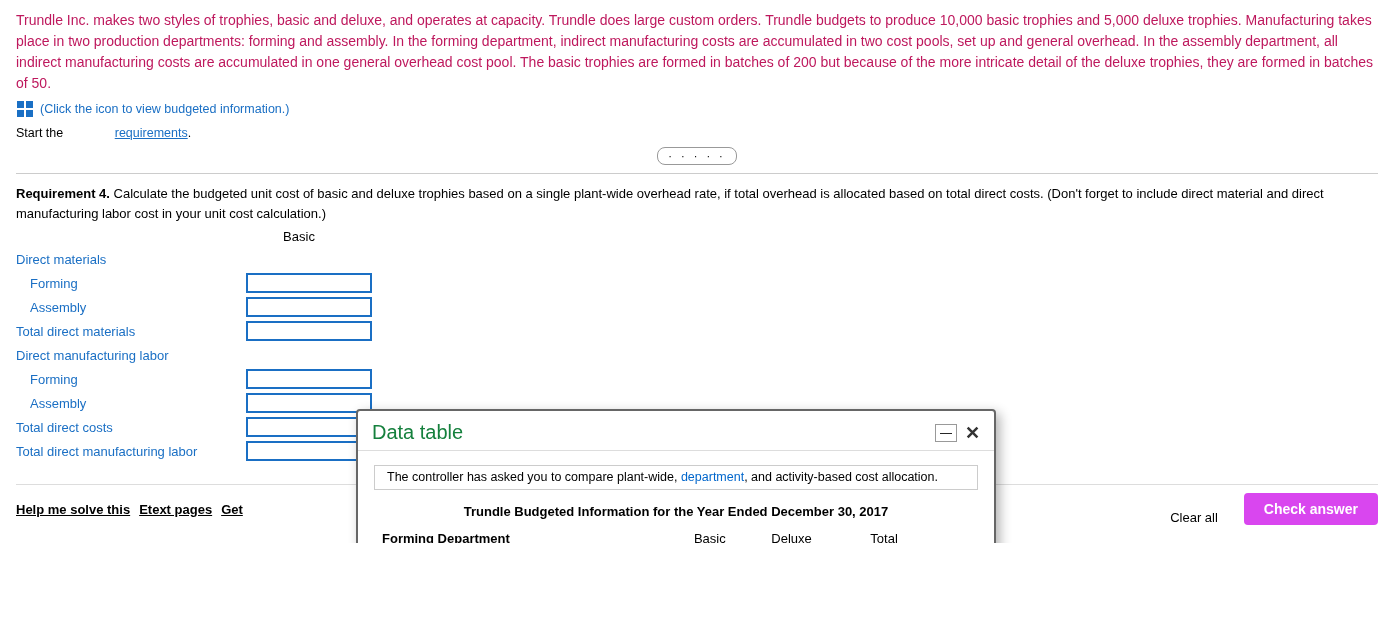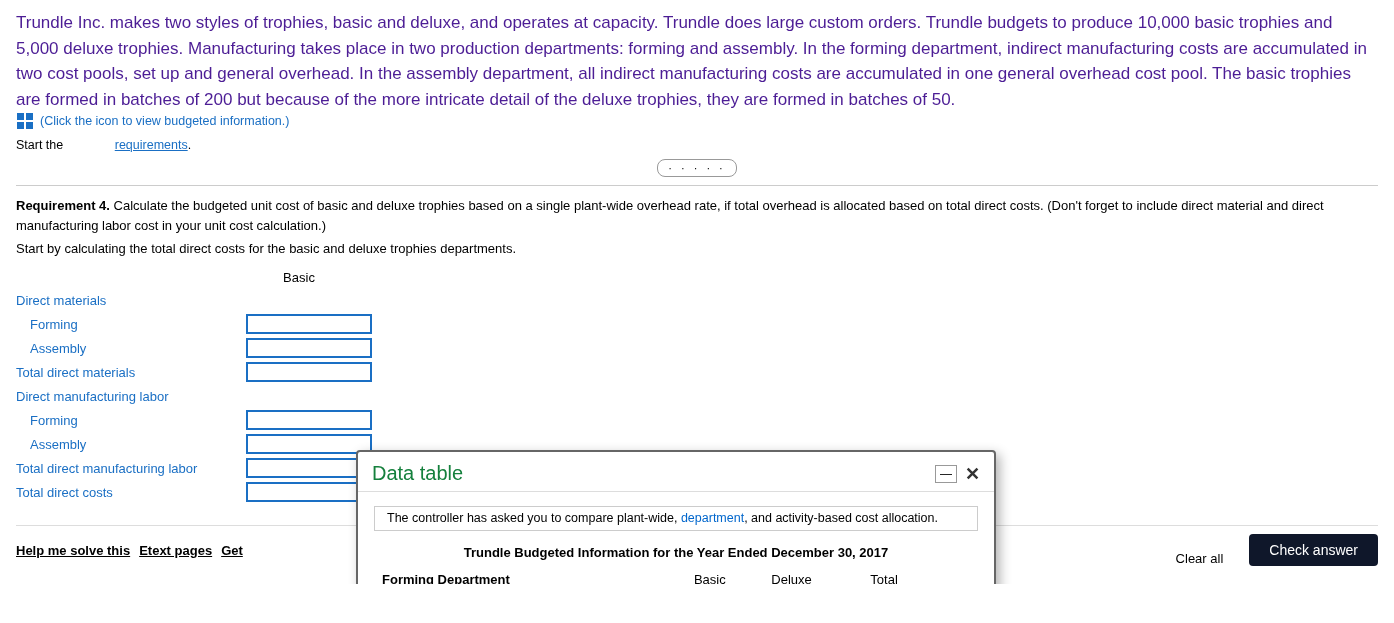--- a/index.html
+++ b/index.html
@@ -1,20 +1,20 @@
 <!DOCTYPE html>
 <html><head>
   <meta charset="utf-8">
   <style>
     * { box-sizing: border-box; margin: 0; padding: 0; }
     body { font-family: Arial, sans-serif; font-size: 13px; background: #fff; color: #000; }
 
     .page { padding: 10px 16px; position: relative; max-width: 1394px; }
 
-    .intro-text { font-size: 17px; line-height: 1.5; color: #4c1d95; }
+    .intro-text { font-size: 14px; line-height: 1.5; color: #be185d; margin-bottom: 6px; }
 
     .icon-row { display: flex; align-items: center; gap: 6px; margin-bottom: 8px; color: #1a6fc4; font-size: 12.5px; }
     .grid-icon { display: inline-block; width: 18px; height: 18px; }
     .grid-icon svg rect { fill: #1a6fc4; }
 
     .read-req { font-size: 12.5px; margin-bottom: 8px; }
     .read-req a { color: #1a6fc4; text-decoration: underline; margin-left: 48px; }
 
     .divider { border: none; border-top: 1px solid #ccc; margin: 6px 0 10px 0; }
 
@@ -41,21 +41,21 @@
       width: 126px; height: 20px; border: 1px solid #5b9bd5; background: #fff;
       font-size: 12px; padding: 0 2px;
     }
     .input-cell input.blue-border { border: 2px solid #1a6fc4; }
 
     
     .bottom-bar { display: flex; align-items: center; justify-content: space-between; margin-top: 20px; padding: 8px 0; border-top: 1px solid #ddd; }
     .bottom-bar-left { display: flex; gap: 9px; text-decoration: underline; }
     .bottom-btn { font-size: 13px; color: #000; background: none; border: none; cursor: pointer; font-weight: bold; }
     .clear-btn { font-size: 13px; color: #000; background: none; border: none; cursor: pointer; margin-right: 16px; }
-    .check-btn { background: #0f172a; color: #fff; border: none; padding: 8px 20px; font-size: 14px; font-weight: normal; cursor: pointer; border-radius: 4px; }
+    .check-btn { background: #d946ef; color: #fff; border: none; padding: 8px 20px; font-size: 14px; font-weight: bold; cursor: pointer; border-radius: 4px; }
 
     
     .modal-overlay { position: absolute; top: 180px; left: 340px; width: 640px; background: #fff; border: 2px solid #666; border-radius: 4px; box-shadow: 4px 4px 12px rgba(0,0,0,0.3); z-index: 10; }
     .modal-header { display: flex; align-items: center; justify-content: space-between; padding: 10px 14px 6px 14px; border-bottom: 1px solid #ddd; }
     .modal-title { font-size: 20px; font-weight: normal; color: #15803d; }
     .modal-controls { display: flex; gap: 8px; align-items: center; }
     .modal-ctrl-btn { background: none; border: 1px solid #999; width: 22px; height: 18px; cursor: pointer; display: flex; align-items: center; justify-content: center; font-size: 12px; }
     .modal-close-btn { background: none; border: none; font-size: 18px; cursor: pointer; font-weight: bold; color: #333; }
 
     .modal-body { padding: 14px 16px; }
@@ -98,23 +98,20 @@
 
   <div style="text-align:center; margin-bottom:10px;">
     <span style="background:#fff; border: 1px solid #999; border-radius:8px; padding: 2px 10px; font-size:11px; letter-spacing:3px;">· · · · ·</span>
   </div>
   <hr class="divider">
 
   <div class="req-title">
     <strong>Requirement 4.</strong><span> Calculate the budgeted unit cost of basic and deluxe trophies based on a single plant-wide overhead rate, if total overhead is allocated based on total direct costs. (Don't forget to include direct material and direct manufacturing labor cost in your unit cost calculation.)</span>
   </div>
 
-  <div class="start-text">
-    <span>Start by calculating the total direct costs for the basic and deluxe trophies departments.</span>
-  </div>
 
   <div class="main-area">
 
     <div class="left-table">
 
       <div class="col-header-row">
         <div class="col-header">Basic</div>
       </div>
 
       <div class="table-row">
@@ -154,28 +151,28 @@
       </div>
 
       <div class="table-row">
         <span class="row-label indented">Assembly</span>
         <div class="input-cell">
           <input type="text" class="blue-border" value="" style="">
         </div>
       </div>
 
       <div class="table-row">
+        <span class="row-label bold-label">Total direct costs</span>
+        <div class="input-cell">
+          <input type="text" class="blue-border" value="" style="">
+        </div>
+      </div>
+
+      <div class="table-row">
         <span class="row-label bold-label">Total direct manufacturing labor</span>
-        <div class="input-cell">
-          <input type="text" class="blue-border" value="" style="">
-        </div>
-      </div>
-
-      <div class="table-row">
-        <span class="row-label bold-label">Total direct costs</span>
         <div class="input-cell">
           <input type="text" class="blue-border" value="" style="">
         </div>
       </div>
 
     </div>
 
     <div class="modal-overlay">
       <div class="modal-header">
         <span class="modal-title">Data table</span>

